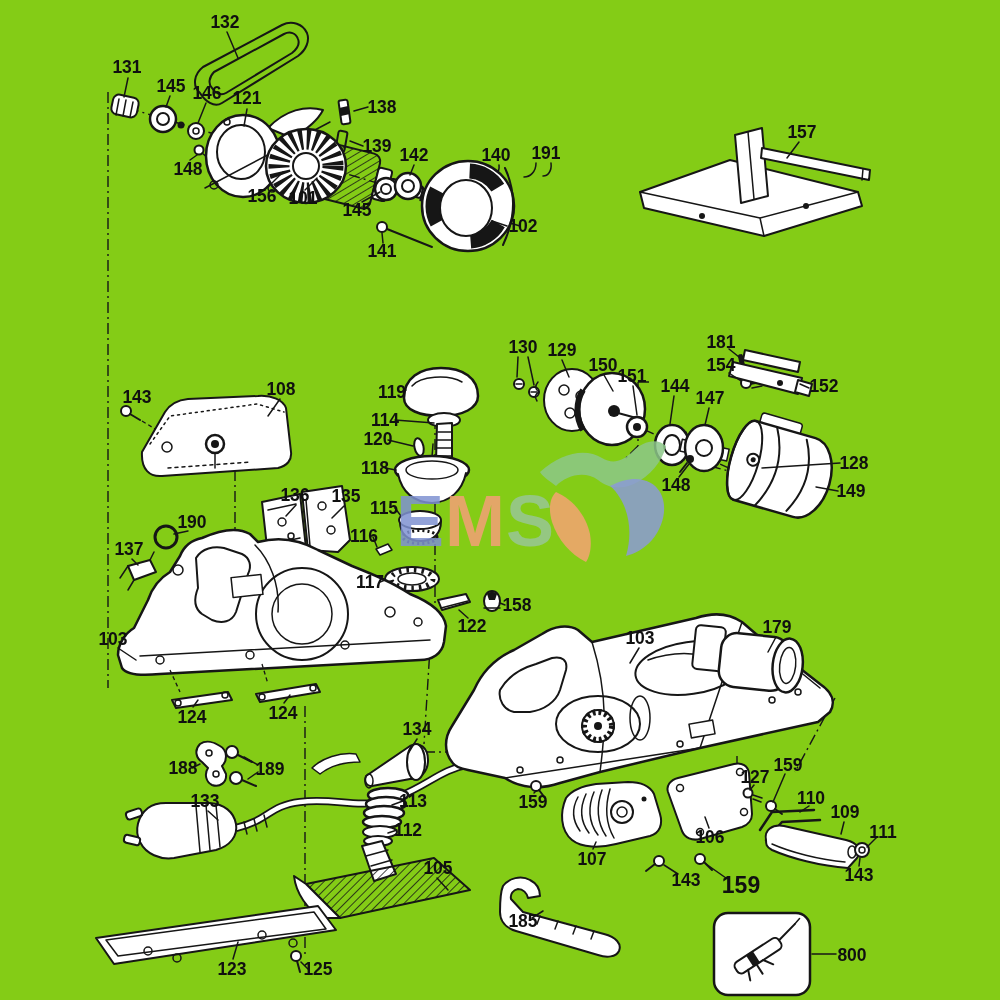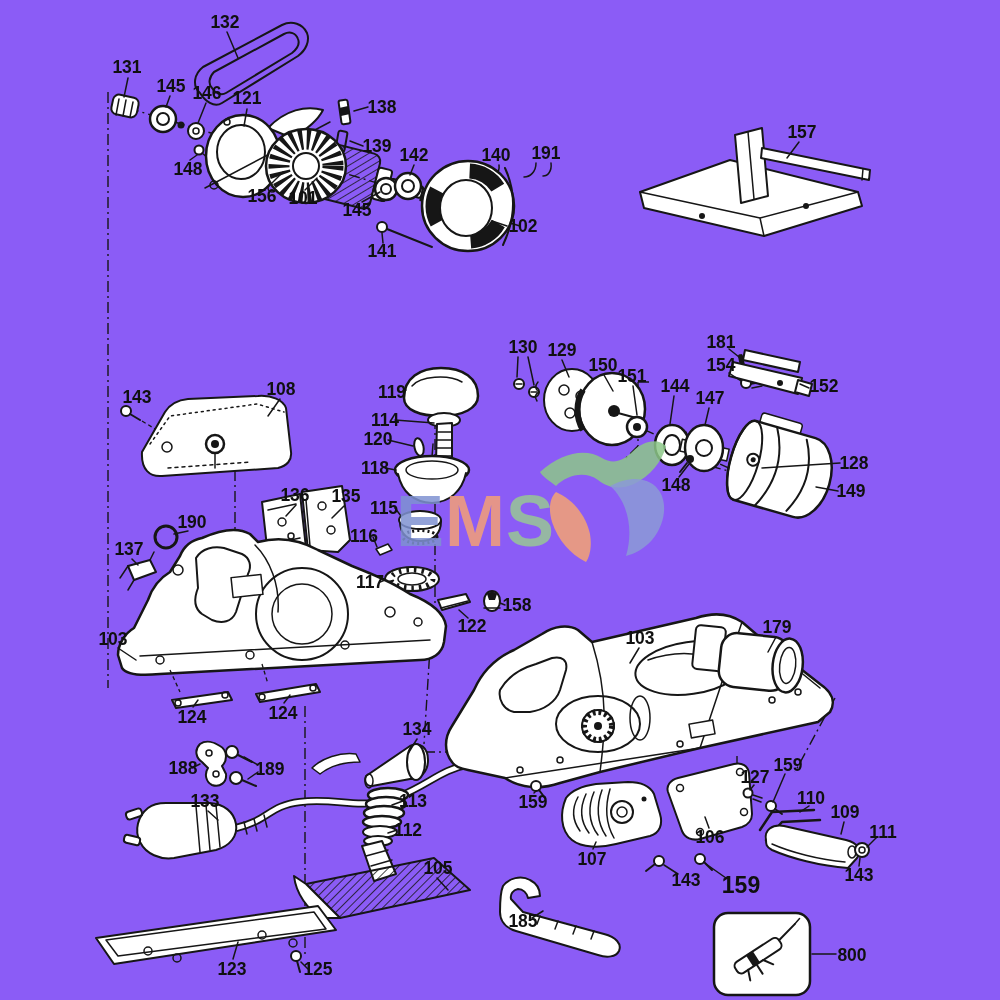--- a/index.html
+++ b/index.html
@@ -1,16 +1,16 @@
 <!DOCTYPE html>
 <html><head>
 <meta charset="utf-8">
 <style>
   html,body{margin:0;padding:0;background:#fff;}
-  #stage{position:relative;width:1000px;height:1000px;background:#8b5cf6;overflow:hidden;
+  #stage{position:relative;width:1000px;height:1000px;background:#84cc16;overflow:hidden;
          font-family:"Liberation Sans",sans-serif;}
   svg{position:absolute;left:0;top:0;}
   svg *{vector-effect:none;}
   .s15{stroke:#161616;stroke-width:1.5;fill:none;stroke-linecap:round;stroke-linejoin:round;}
   .s2{stroke:#161616;stroke-width:2;fill:none;stroke-linecap:round;stroke-linejoin:round;}
   .s25{stroke:#161616;stroke-width:2.5;fill:none;stroke-linecap:round;stroke-linejoin:round;}
   .w{fill:#ffffff;}
   .k{fill:#161616;stroke:none;}
   .hz{fill:url(#hatch);}
   .ld{stroke:#161616;stroke-width:1.5;fill:none;stroke-linecap:round;}

